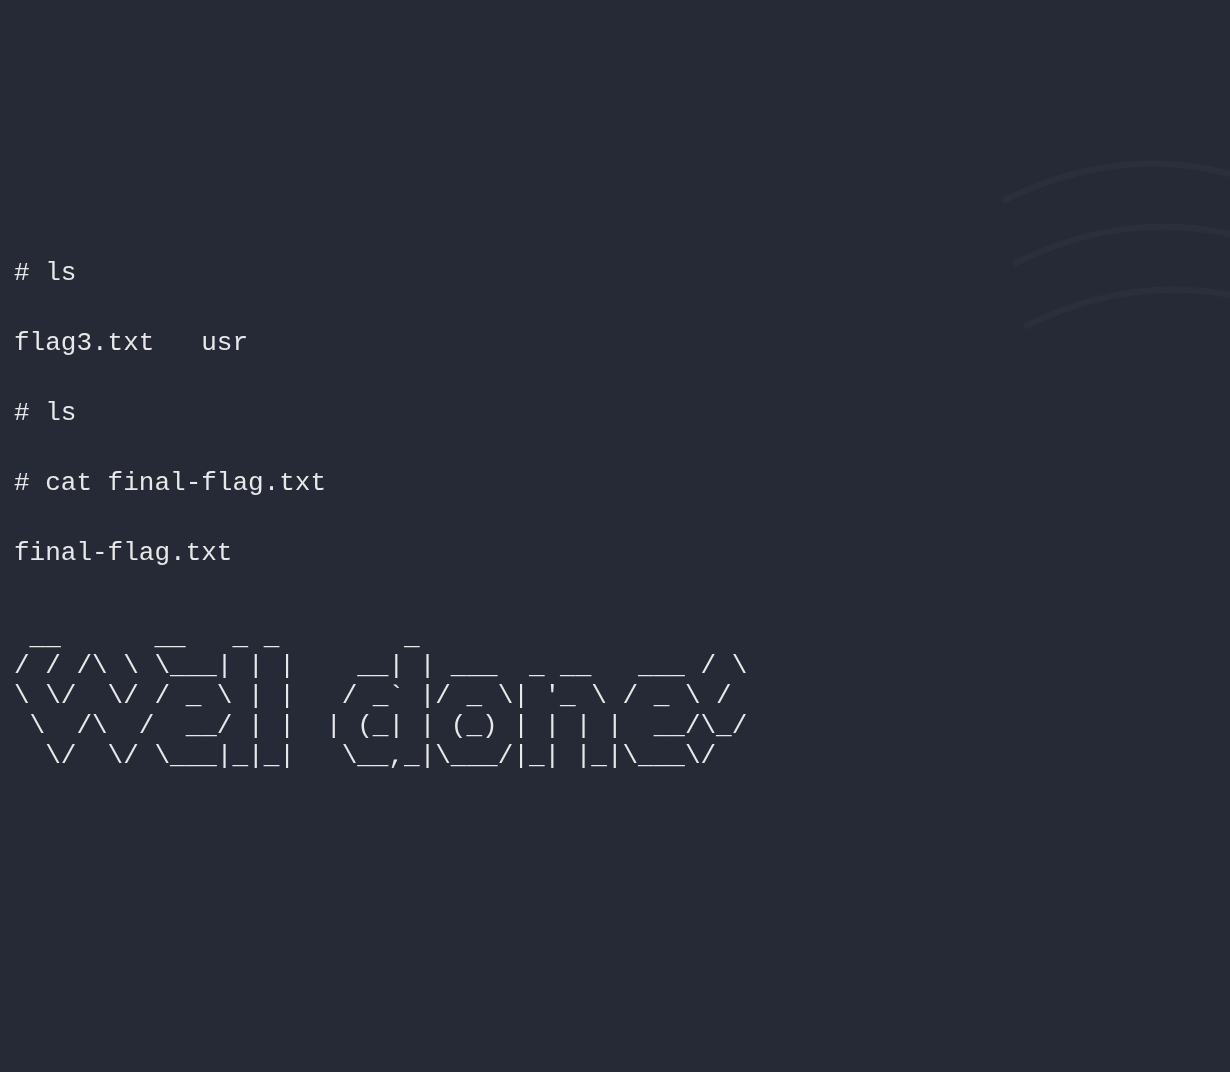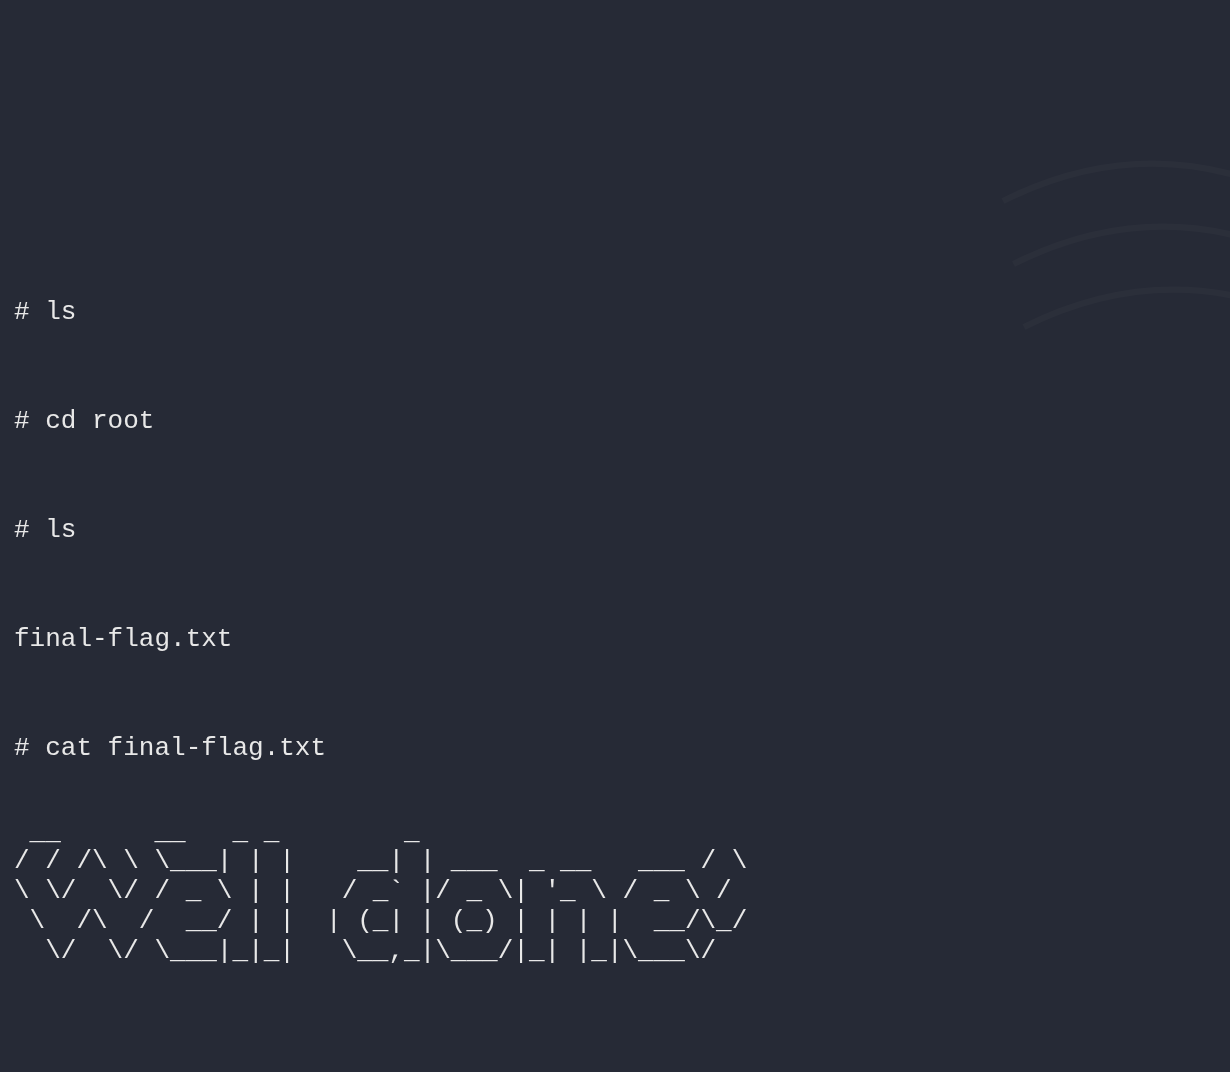--- a/index.html
+++ b/index.html
@@ -15,21 +15,20 @@
       line-height: 1.35;
       padding: 10px 14px;
       width: 1230px;
       height: 1072px;
       overflow: hidden;
       white-space: pre;
       position: relative;
     }
     .terminal-line {
       white-space: pre;
-      margin-top: 39px;
     }
     .ascii-art {
       white-space: pre;
       line-height: 1.15;
       font-size: 26px;
       margin-top: 16px;
       margin-bottom: 0;
     }
     .bg-decor {
       position: absolute;
@@ -53,24 +52,24 @@
 <div class="bg-decor">
   <svg viewBox="0 0 200 200">
     <path d="M 20 60 Q 100 20 180 70" stroke="#888" stroke-width="3" fill="none"></path>
     <path d="M 25 90 Q 105 50 185 100" stroke="#888" stroke-width="3" fill="none"></path>
     <path d="M 30 120 Q 110 80 190 130" stroke="#888" stroke-width="3" fill="none"></path>
   </svg>
 </div>
 
 <div>
 <div class="terminal-line"># ls</div>
-<div class="terminal-line"># cd root</div>
+<div class="terminal-line">flag3.txt   usr</div>
 <div class="terminal-line"># ls</div>
+<div class="terminal-line"># cat final-flag.txt</div>
 <div class="terminal-line">final-flag.txt</div>
-<div class="terminal-line"># cat final-flag.txt</div>
 <div class="ascii-art"> __      __   _ _        _                  
 / / /\ \ \___| | |    __| | ___  _ __   ___ / \
 \ \/  \/ / _ \ | |   / _` |/ _ \| '_ \ / _ \ /
  \  /\  /  __/ | |  | (_| | (_) | | | |  __/\_/
   \/  \/ \___|_|_|   \__,_|\___/|_| |_|\___\/  </div>
 <div class="terminal-line"></div>
 <div class="terminal-line"></div>
 
 <div class="terminal-line"></div>
 

